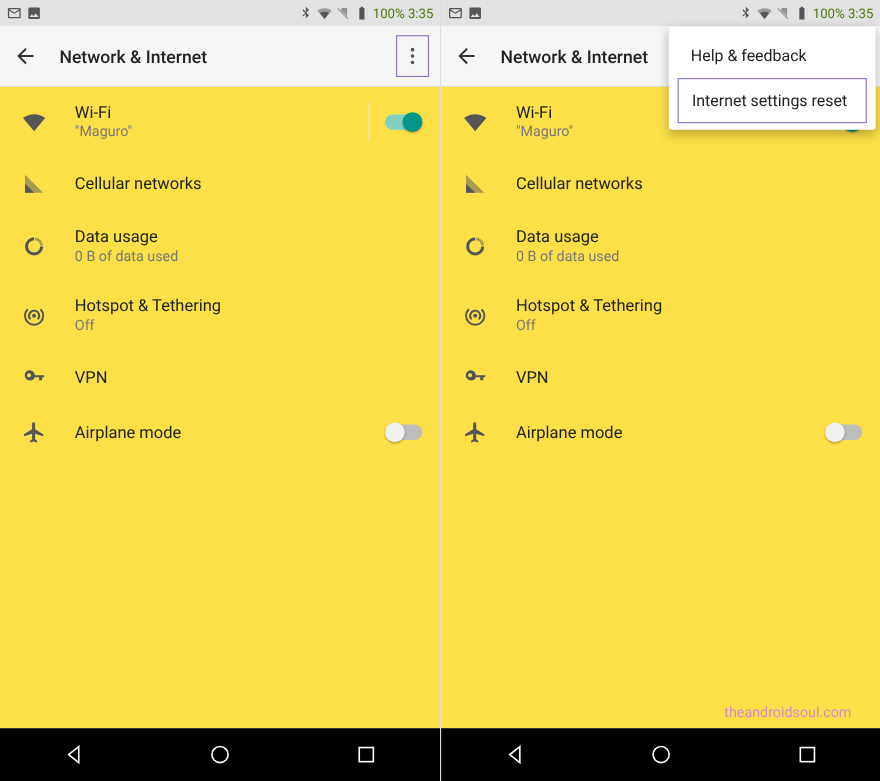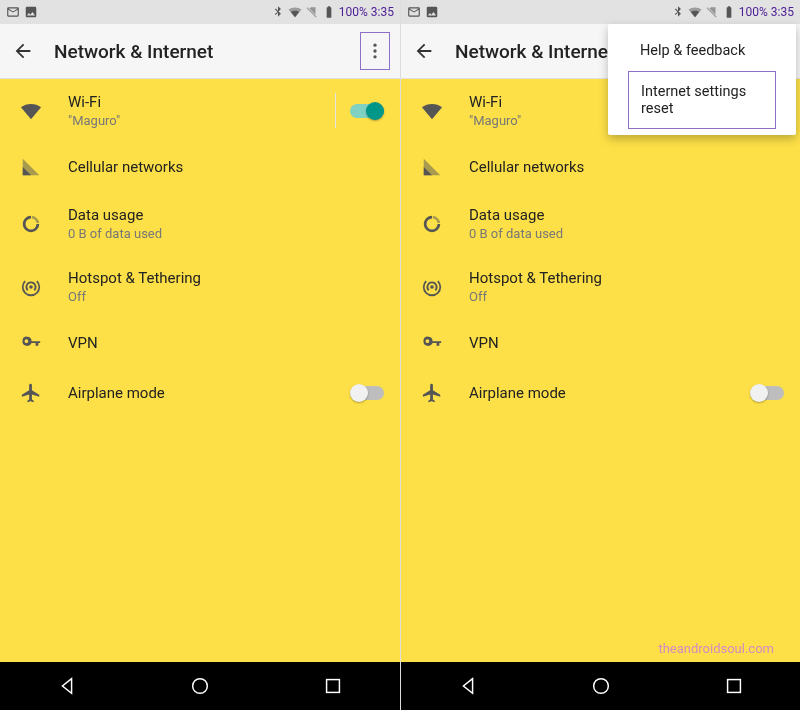--- a/index.html
+++ b/index.html
@@ -34,35 +34,35 @@
     display: flex;
     align-items: center;
     font-size: 12px;
     padding: 0 6px;
     justify-content: space-between;
   }
   .status-left, .status-right { display: flex; align-items: center; gap: 4px; }
   .status-right { gap: 3px; }
   .status-icon { width: 14px; height: 14px; display:inline-flex; align-items:center; justify-content:center; }
   .status-icon svg { width:14px; height:14px; fill:#555; }
-  .status-txt { font-size:12px; color:#4c1d95; }
+  .status-txt { font-size:12px; color:#4d7c0f; }
 
   
   .header {
     height: 55px;
     background: #f6f6f6;
     border-bottom: 1px solid #e0e0e0;
     display: flex;
     align-items: center;
     padding: 0 10px;
     gap: 18px;
   }
   .back-arrow { width:26px; height:26px; display:flex; align-items:center; justify-content:center; cursor:pointer; }
   .back-arrow svg { width:22px; height:22px; fill:#333; }
-  .header-title { font-size:19px; font-weight:500; color:#222; flex:1; }
+  .header-title { font-size:16px; font-weight:500; color:#222; flex:1; }
   .overflow-btn {
     width: 30px; height: 38px;
     display:flex; align-items:center; justify-content:center;
     cursor:pointer;
   }
   .overflow-btn.highlight { border:1px solid #8d6ec9; }
   .overflow-btn svg { width:20px; height:20px; fill:#555; }
 
   
   .list { flex:1; background:#fde047; }
@@ -92,21 +92,21 @@
   .divider-right { position:absolute; right:64px; top:14px; bottom:14px; width:1px; background:#e3e3e3; }
 
   
   .menu {
     position:absolute;
     top:24px; right:4px;
     width:188px;
     background:#fff;
     box-shadow:0 4px 10px rgba(0,0,0,.25);
     border-radius:2px;
-    padding:6px 16px;
+    padding:6px 4px;
     z-index:10;
   }
   .menu-item {
     padding:12px 16px;
     font-size:14.5px;
     color:#222;
     cursor:pointer;
   }
   .menu-item.highlight { border:1px solid #8d6ec9; margin:0 4px; padding:11px 12px; }
 

